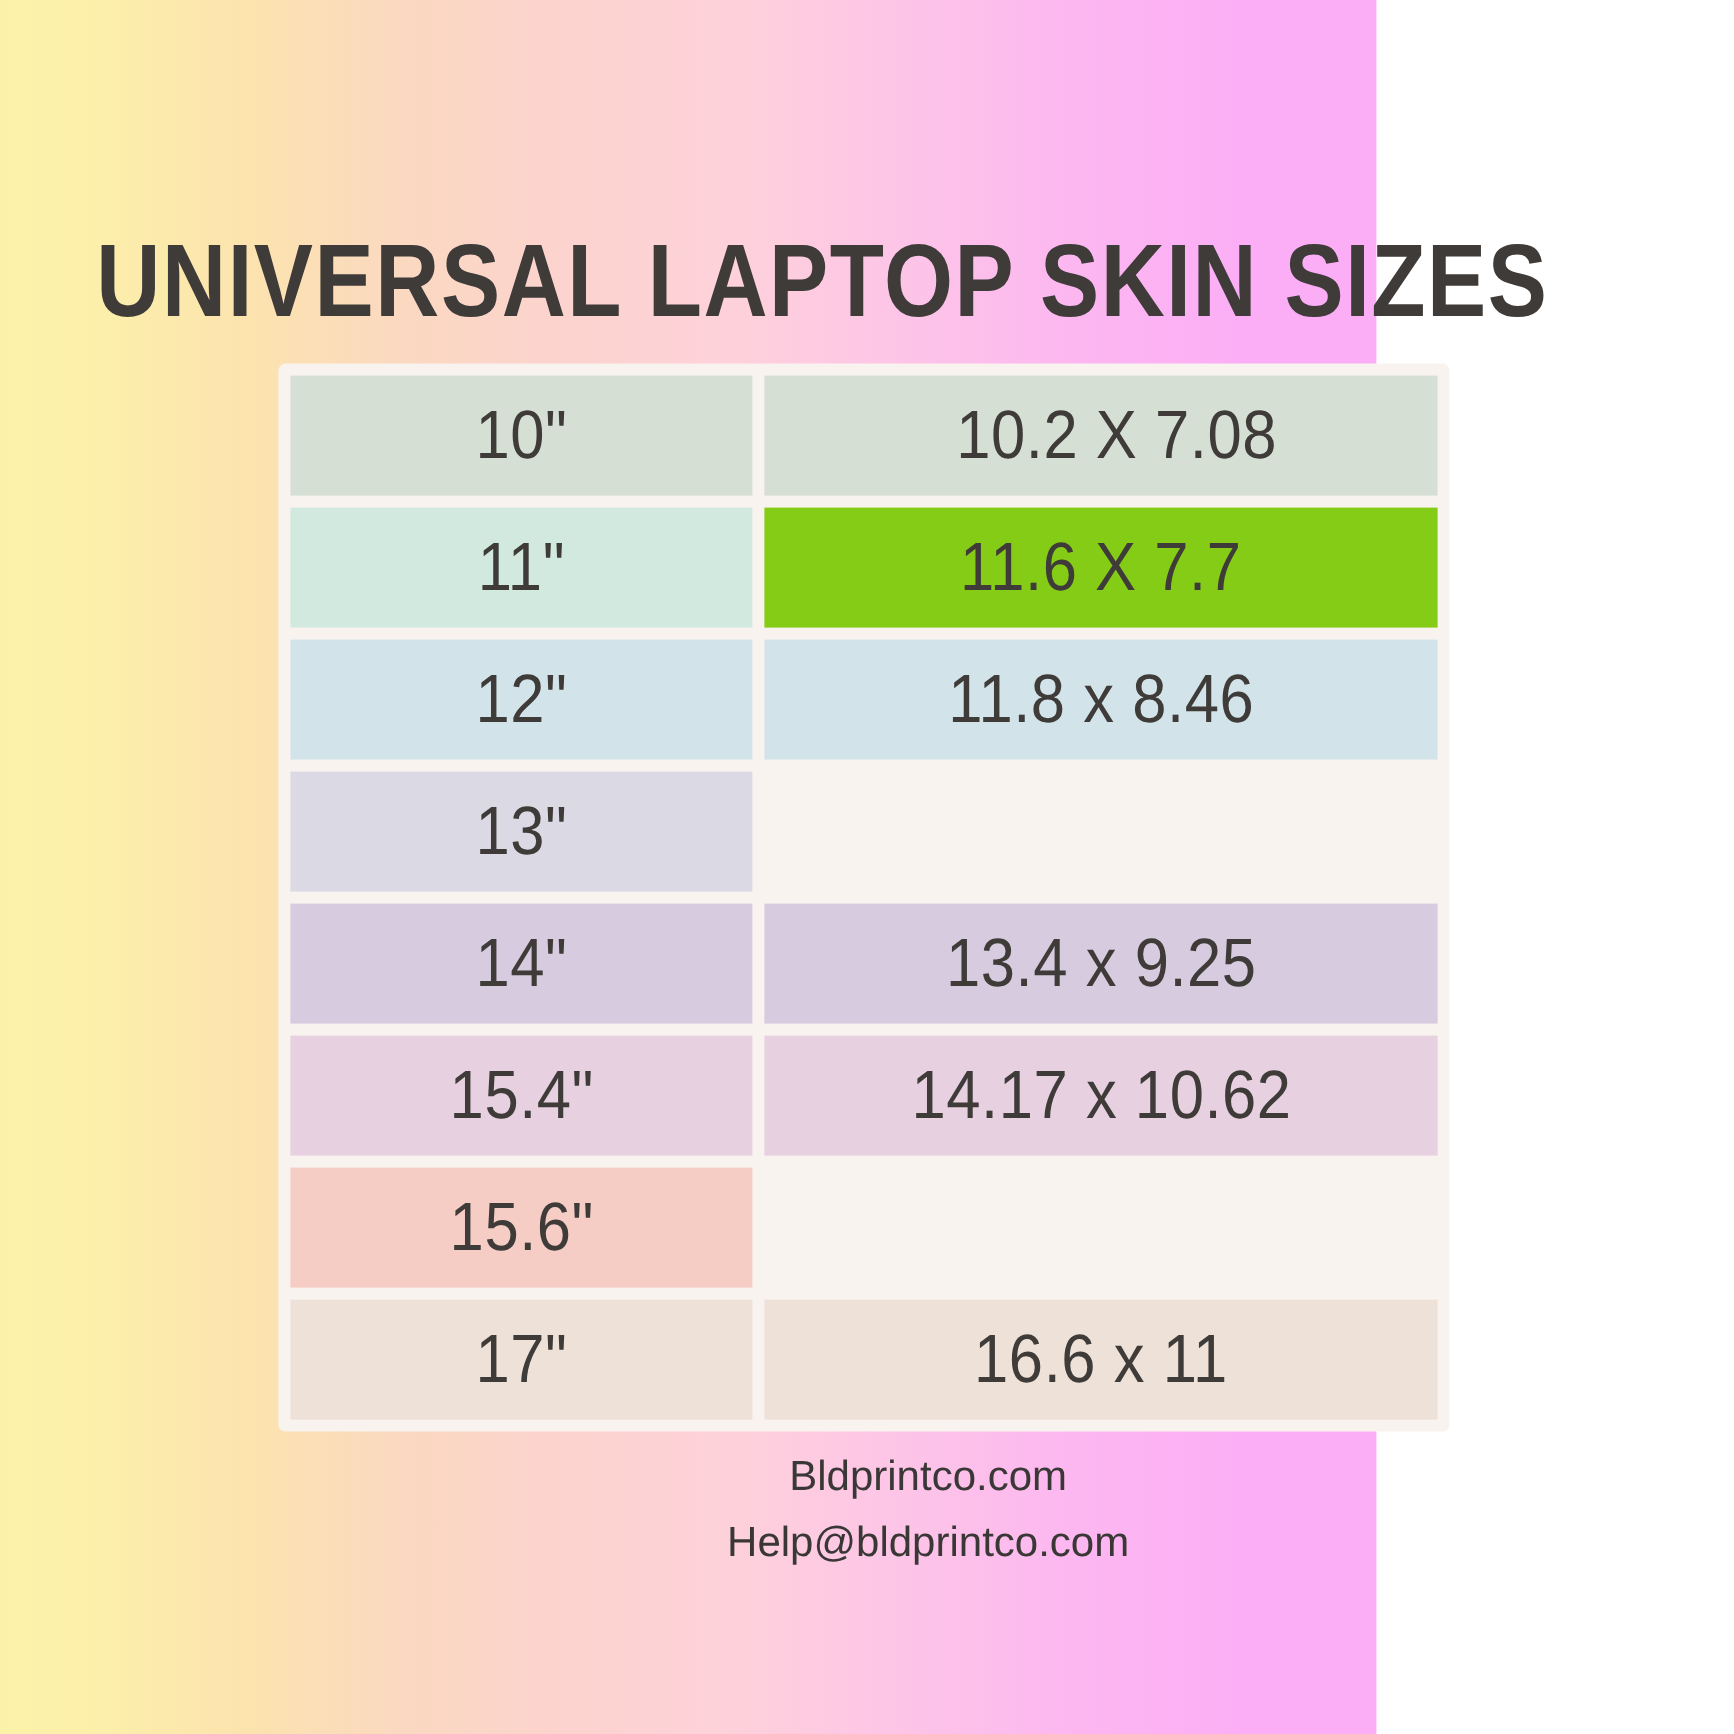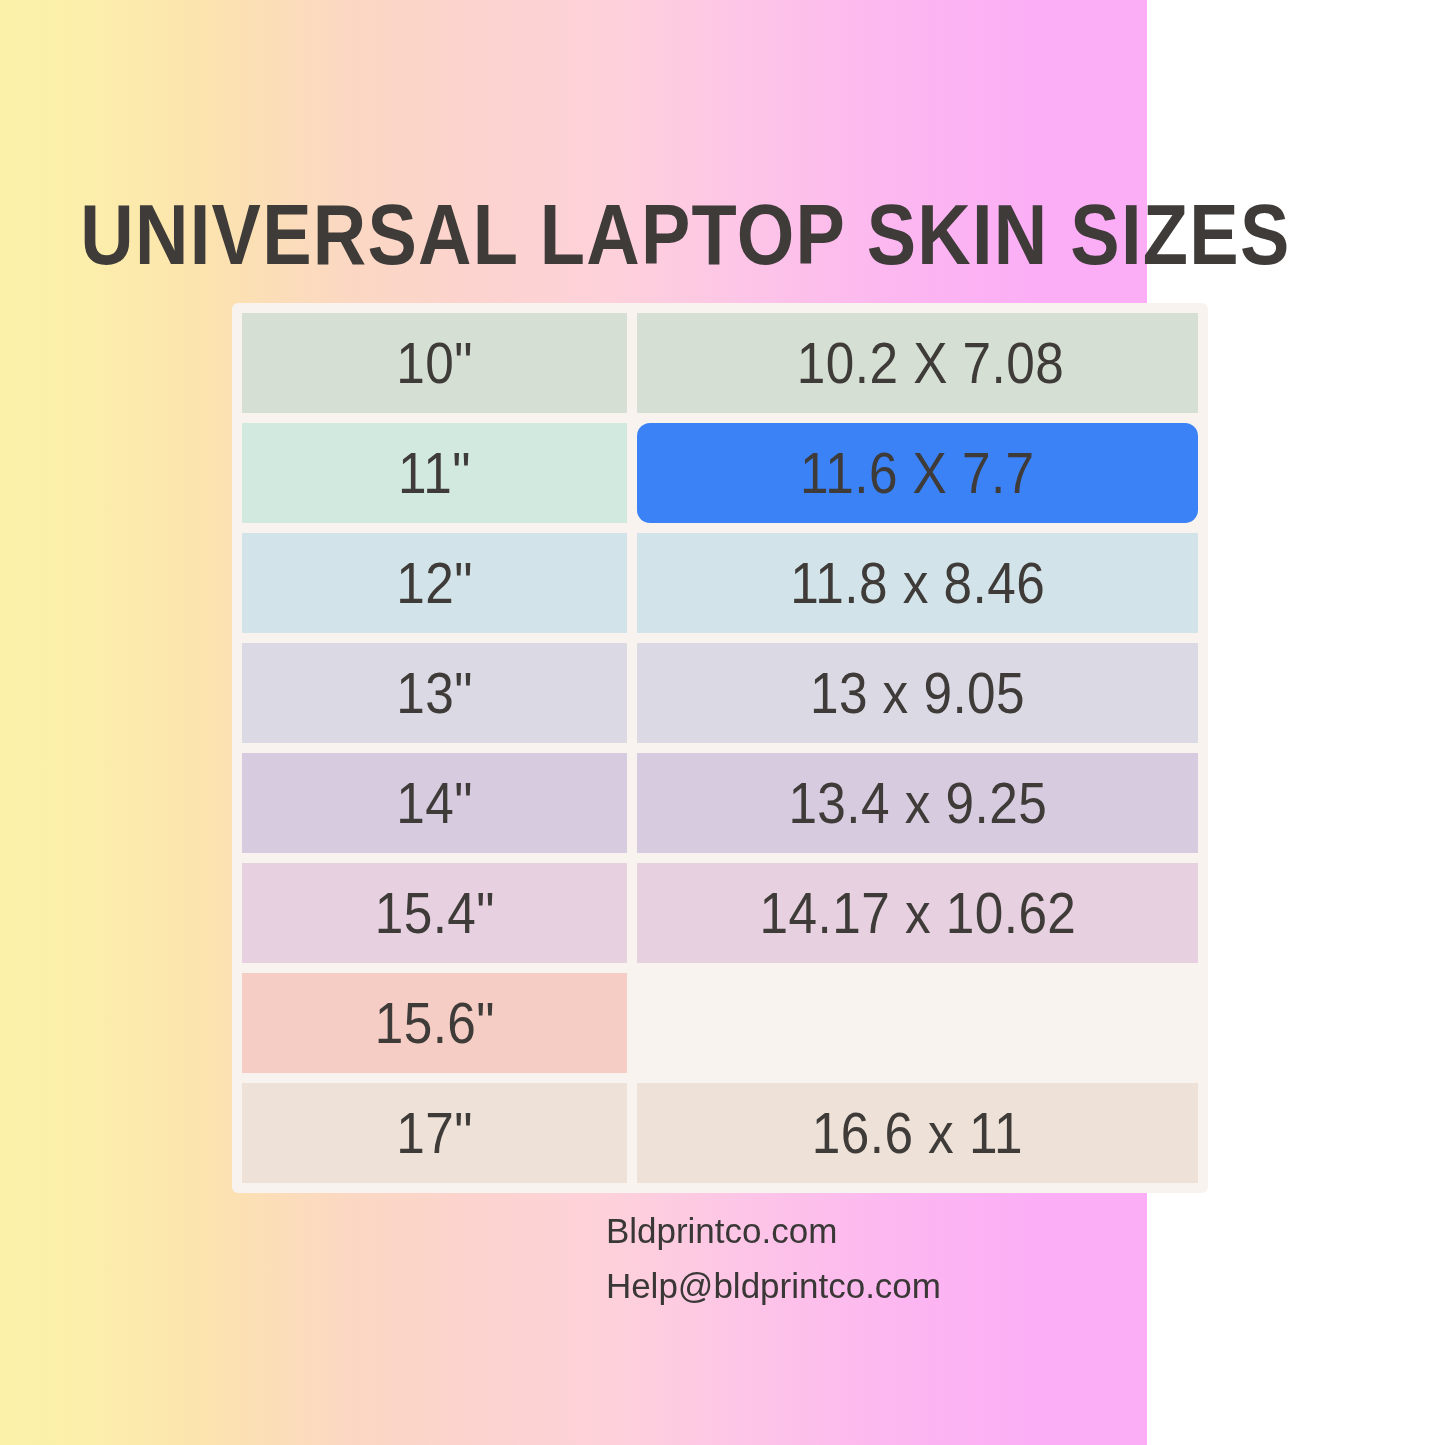--- a/index.html
+++ b/index.html
@@ -101,21 +101,21 @@
 
   .cell-dimension {
     flex: 1 1 auto;
   }
 
   
   #footer {
     position: absolute;
     right: 206px;
     top: 1203px;
-    text-align: left;
+    text-align: center;
     color: #3A3836;
     font-family: "Liberation Sans", sans-serif;
     font-weight: 400;
     font-size: 35px;
     line-height: 55px;
   }
 
   #footer div {
     white-space: nowrap;
   }
@@ -135,40 +135,37 @@
       </div>
       <div class="cell cell-dimension" style="background-color: rgb(213, 223, 211); padding-left: 26px;">
         <span class="cell-inner">10.2 X 7.08</span>
       </div>
     </div>
 
     <div class="table-row">
       <div class="cell cell-size" style="background-color: rgb(210, 233, 224);">
         <span class="cell-inner">11"</span>
       </div>
-      <div class="cell cell-dimension" style="background-color: #3b82f6; border-radius: 13px;">
+      <div class="cell cell-dimension" style="background-color: #84cc16;">
         <span class="cell-inner">11.6 X 7.7</span>
       </div>
     </div>
 
     <div class="table-row">
       <div class="cell cell-size" style="background-color: rgb(210, 228, 233);">
         <span class="cell-inner">12"</span>
       </div>
       <div class="cell cell-dimension" style="background-color: rgb(210, 228, 233);">
         <span class="cell-inner">11.8 x 8.46</span>
       </div>
     </div>
 
     <div class="table-row">
       <div class="cell cell-size" style="background-color: rgb(219, 217, 228);">
         <span class="cell-inner">13"</span>
-      </div>
-      <div class="cell cell-dimension" style="background-color: rgb(219, 217, 228);">
-        <span class="cell-inner">13 x 9.05</span>
       </div>
     </div>
 
     <div class="table-row">
       <div class="cell cell-size" style="background-color: rgb(215, 204, 223);">
         <span class="cell-inner">14"</span>
       </div>
       <div class="cell cell-dimension" style="background-color: rgb(215, 204, 223);">
         <span class="cell-inner">13.4 x 9.25</span>
       </div>

